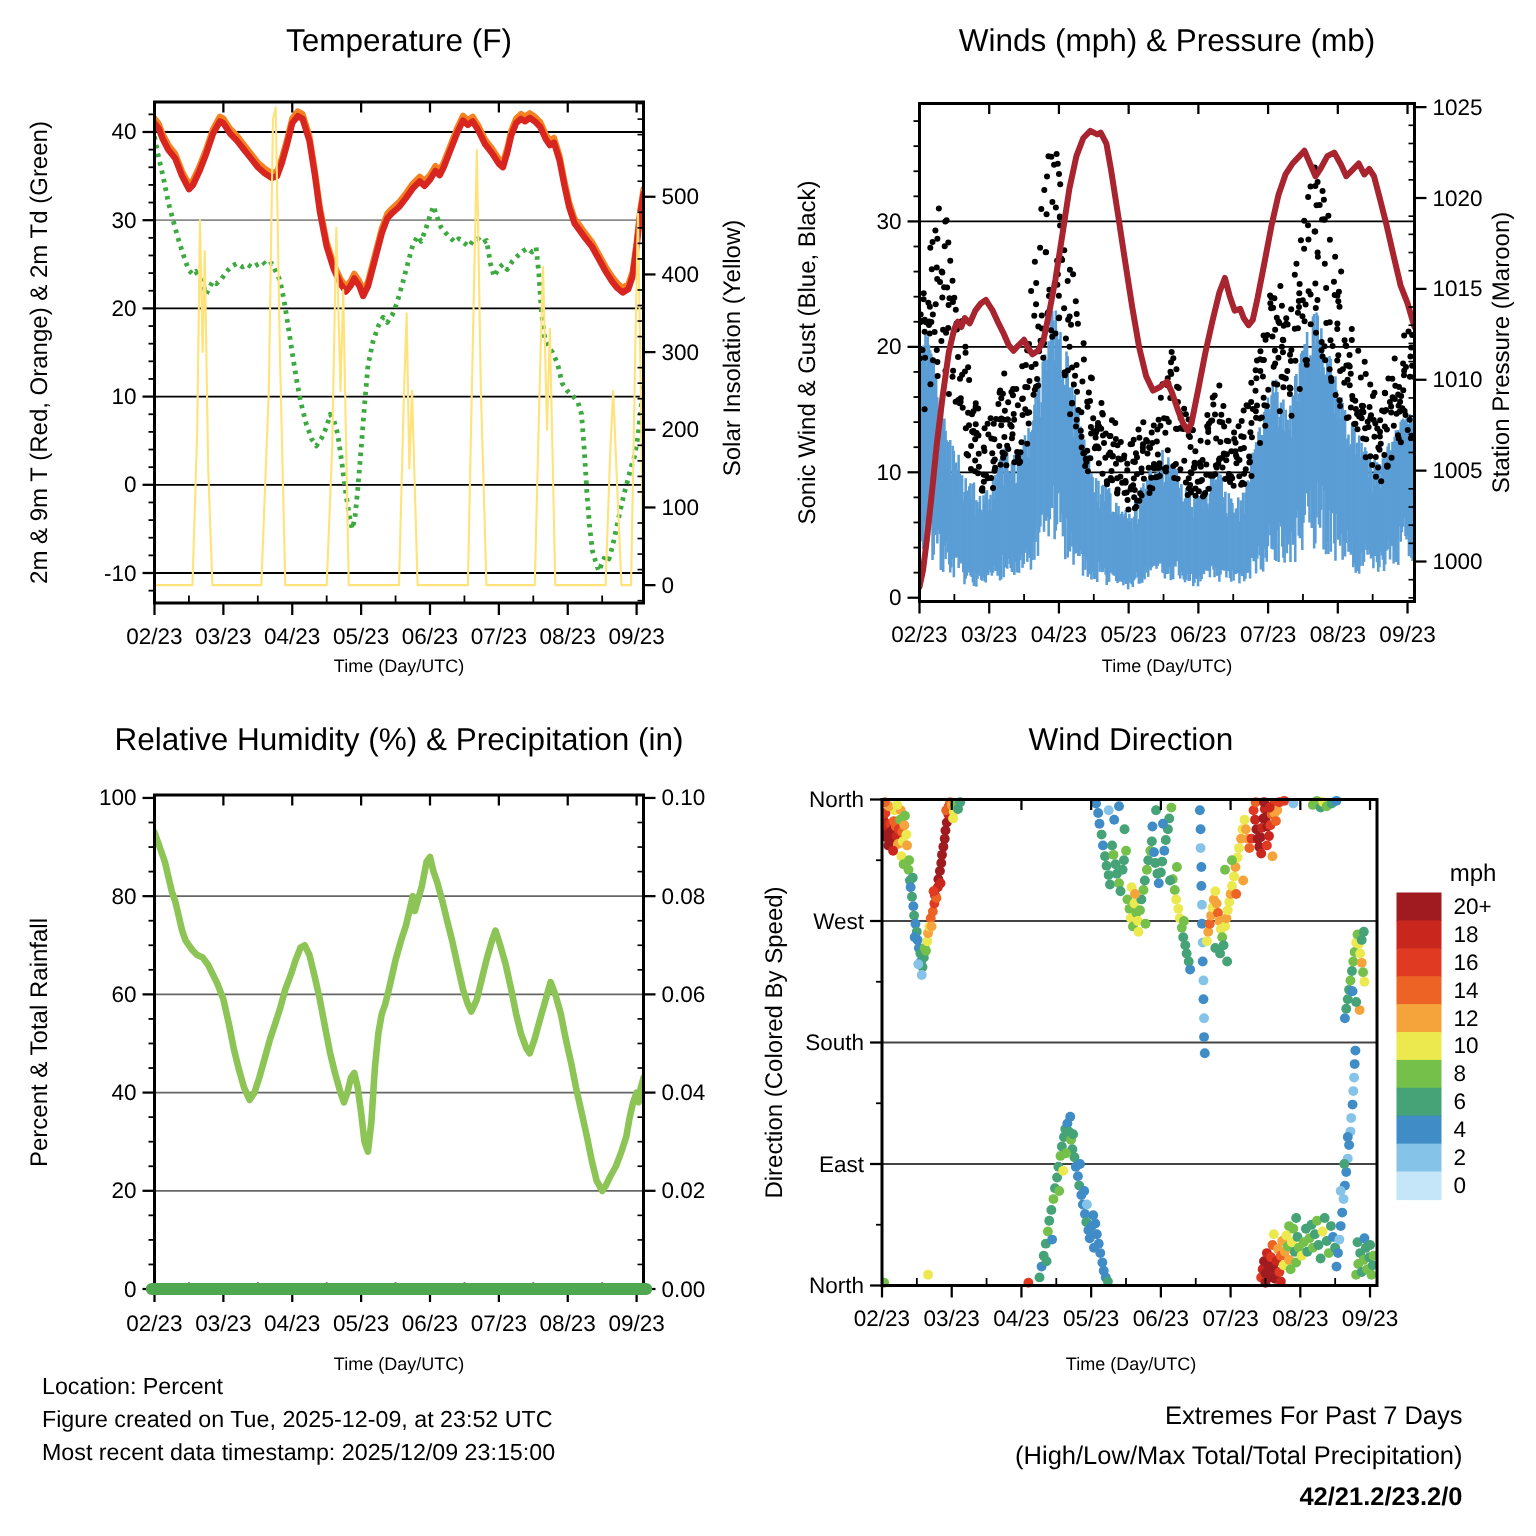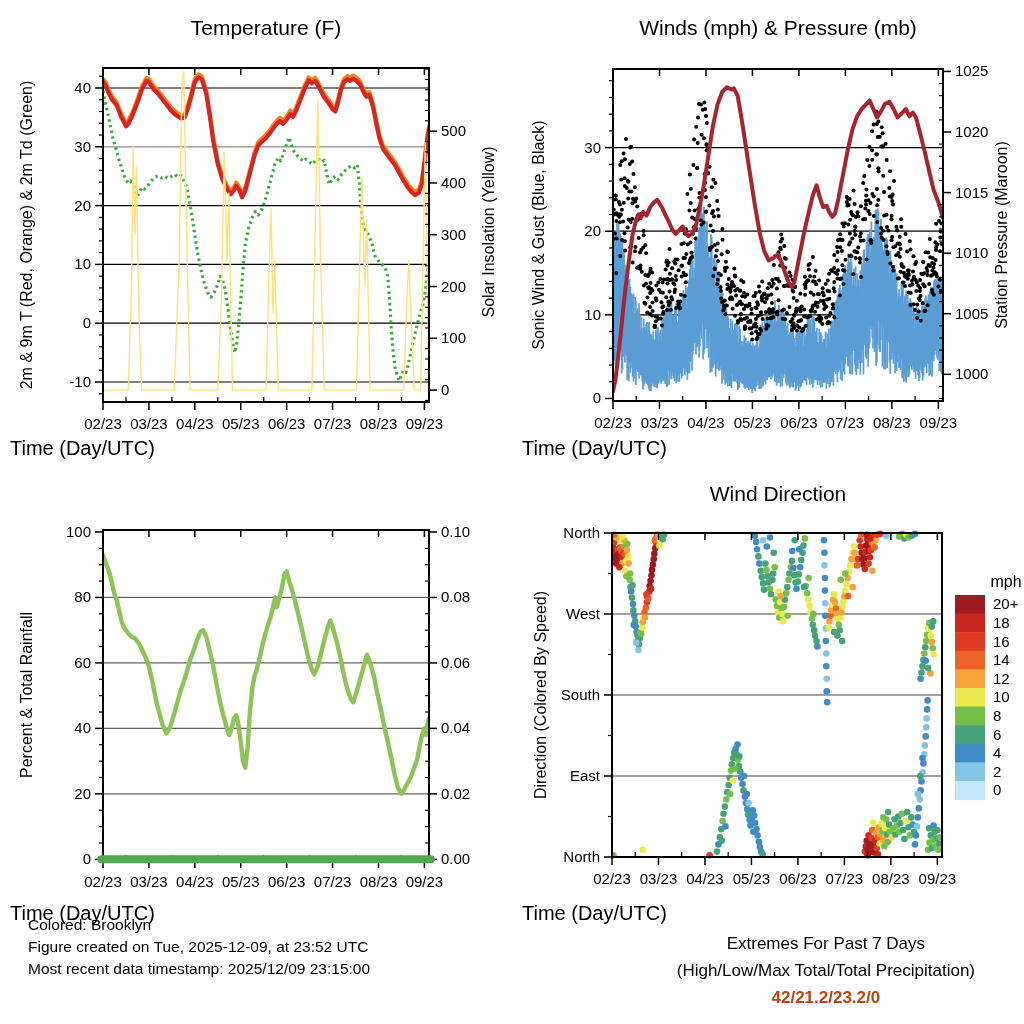--- a/index.html
+++ b/index.html
@@ -1,25 +1,25 @@
 <!DOCTYPE html>
 <html><head>
 <meta charset="utf-8">
 <style>
   html,body{margin:0;padding:0;background:#fff;}
   body{width:1024px;height:1024px;font-family:"Liberation Sans",sans-serif;color:#000;}
   .page{position:relative;width:1024px;height:1024px;background:#fff;overflow:hidden;}
   .chart{position:absolute;text-decoration:underline;}
   .ctitle{position:absolute;left:10px;width:512px;text-align:center;font-size:21px;white-space:nowrap;}
-  .xlab{position:absolute;left:10px;width:512px;text-align:left;font-size:20px;}
+  .xlab{position:absolute;left:10px;width:512px;text-align:center;font-size:12px;}
   .ylab{position:absolute;width:0;height:0;}
   .ylab span{position:absolute;left:0;top:0;transform:translate(-50%,-50%) rotate(-90deg);white-space:nowrap;font-size:16px;}
   svg{position:absolute;left:0;top:0;}
   .footer{position:absolute;left:28px;top:914px;font-size:15.5px;line-height:22px;}
-  .extremes{position:absolute;right:49px;top:930px;text-align:center;font-size:17px;line-height:27px;}
+  .extremes{position:absolute;right:49px;top:930px;text-align:right;font-size:17px;line-height:27px;}
   .extremes .vals{font-weight:bold;}
 </style>
 </head>
 <body>
 
 <div class="page">
 
   <div class="chart" style="left:0;top:0;width:512px;height:470px">
     <div class="ctitle" style="top:16px">Temperature (F)</div>
     <div class="ylab" style="left:27px;top:235px">
@@ -1499,20 +1499,21 @@
         <line x1="170.71830985915494" y1="396" x2="170.71830985915494" y2="401" stroke="#000" stroke-width="1.2"></line>
         <line x1="217.19718309859155" y1="396" x2="217.19718309859155" y2="401" stroke="#000" stroke-width="1.2"></line>
         <line x1="263.67605633802816" y1="396" x2="263.67605633802816" y2="401" stroke="#000" stroke-width="1.2"></line>
         <line x1="310.1549295774648" y1="396" x2="310.1549295774648" y2="401" stroke="#000" stroke-width="1.2"></line>
         <line x1="356.63380281690144" y1="396" x2="356.63380281690144" y2="401" stroke="#000" stroke-width="1.2"></line>
         <line x1="403.11267605633805" y1="396" x2="403.11267605633805" y2="401" stroke="#000" stroke-width="1.2"></line>
       </svg>
   </div>
 
   <div class="chart" style="left:0;top:470px;width:512px;height:450px">
+    <div class="ctitle" style="top:12px">Relative Humidity (%) &amp; Precipitation (in)</div>
     <div class="ylab" style="left:27px;top:225px">
         <span>Percent &amp; Total Rainfall</span>
       </div>
     <div class="xlab" style="top:432px">Time (Day/UTC)</div>
     <svg width="512" height="450">
         <clipPath id="humidity_precip_cp">
           <rect x="103" y="55" width="326" height="340"></rect>
         </clipPath>
         <line x1="103" y1="127.4" x2="429" y2="127.4" stroke="#666666" stroke-width="1.2"></line>
         <line x1="103" y1="192.9" x2="429" y2="192.9" stroke="#666666" stroke-width="1.2"></line>
@@ -1604,21 +1605,21 @@
         <line x1="171.8732394366197" y1="385" x2="171.8732394366197" y2="390" stroke="#000" stroke-width="1.2"></line>
         <line x1="217.7887323943662" y1="385" x2="217.7887323943662" y2="390" stroke="#000" stroke-width="1.2"></line>
         <line x1="263.70422535211264" y1="385" x2="263.70422535211264" y2="390" stroke="#000" stroke-width="1.2"></line>
         <line x1="309.6197183098592" y1="385" x2="309.6197183098592" y2="390" stroke="#000" stroke-width="1.2"></line>
         <line x1="355.53521126760563" y1="385" x2="355.53521126760563" y2="390" stroke="#000" stroke-width="1.2"></line>
         <line x1="401.4507042253521" y1="385" x2="401.4507042253521" y2="390" stroke="#000" stroke-width="1.2"></line>
         <line x1="101.16338028169014" y1="389.3452380952381" x2="430.83661971830986" y2="389.3452380952381" stroke="#4fa84f" stroke-width="8" stroke-linecap="round"></line>
       </svg>
   </div>
 
-  <div class="chart" style="left:512px;top:470px;width:512px;height:450px">
+  <div class="chart" style="left:488px;top:470px;width:512px;height:450px">
     <div class="ctitle" style="top:12px">Wind Direction</div>
     <div class="ylab" style="left:29px;top:225px">
         <span>Direction (Colored By Speed)</span>
       </div>
     <div class="xlab" style="top:432px">Time (Day/UTC)</div>
     <svg width="512" height="450">
         <clipPath id="wind_direction_cp">
           <rect x="100" y="58" width="330" height="334"></rect>
         </clipPath>
         <line x1="100" y1="144.0" x2="430" y2="144.0" stroke="#444444" stroke-width="1.2"></line>
@@ -2087,24 +2088,24 @@
         <rect x="443" y="273.8" width="30" height="19.1" fill="#3f8cc7"></rect>
         <text x="481" y="288.1" text-anchor="start" font-size="15">4</text>
         <rect x="443" y="292.4" width="30" height="19.1" fill="#85c3e9"></rect>
         <text x="481" y="306.7" text-anchor="start" font-size="15">2</text>
         <rect x="443" y="311.0" width="30" height="19.1" fill="#c5e6f8"></rect>
         <text x="481" y="325.3" text-anchor="start" font-size="15">0</text>
       </svg>
   </div>
 
   <div class="footer">
-    <div>Colored: Brooklyn</div>
+    <div>Location: Percent</div>
     <div>Figure created on Tue, 2025-12-09, at 23:52 UTC</div>
     <div>Most recent data timestamp: 2025/12/09 23:15:00</div>
   </div>
 
   <div class="extremes">
     <div>Extremes For Past 7 Days</div>
     <div>(High/Low/Max Total/Total Precipitation)</div>
-    <div class="vals" style="color: #c2410c;">42/21.2/23.2/0</div>
+    <div class="vals" style="color: #000000;">42/21.2/23.2/0</div>
   </div>
 
 </div>
 
 </body></html>

